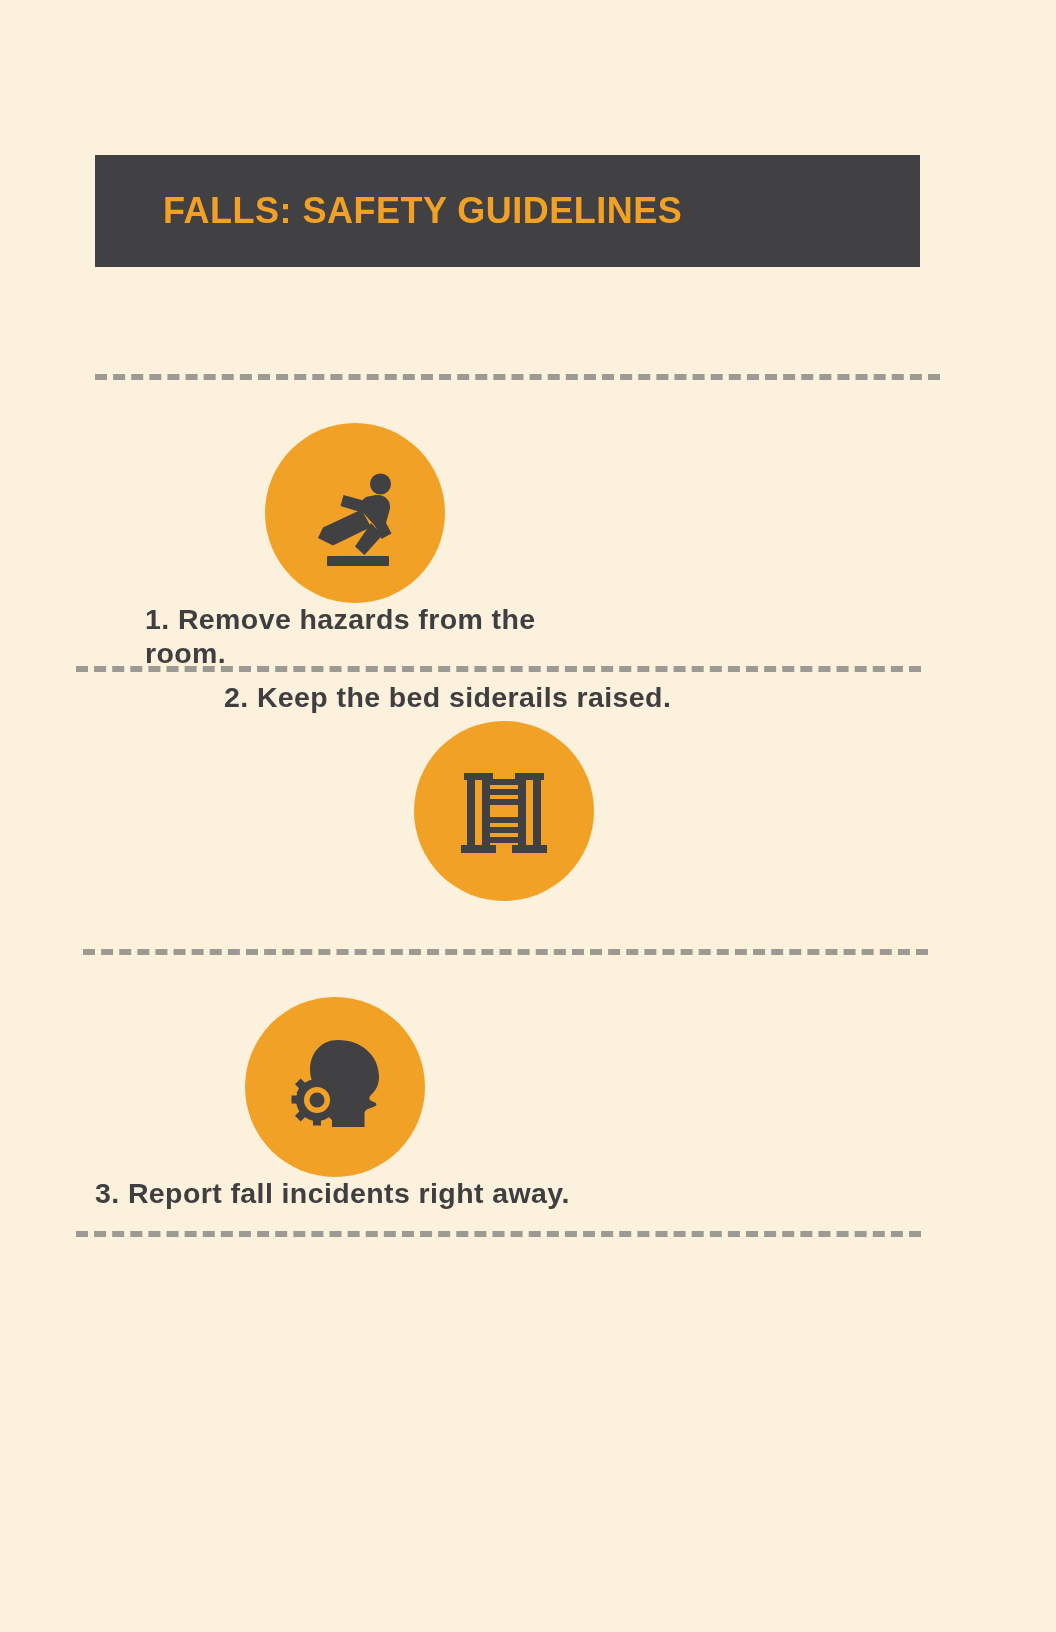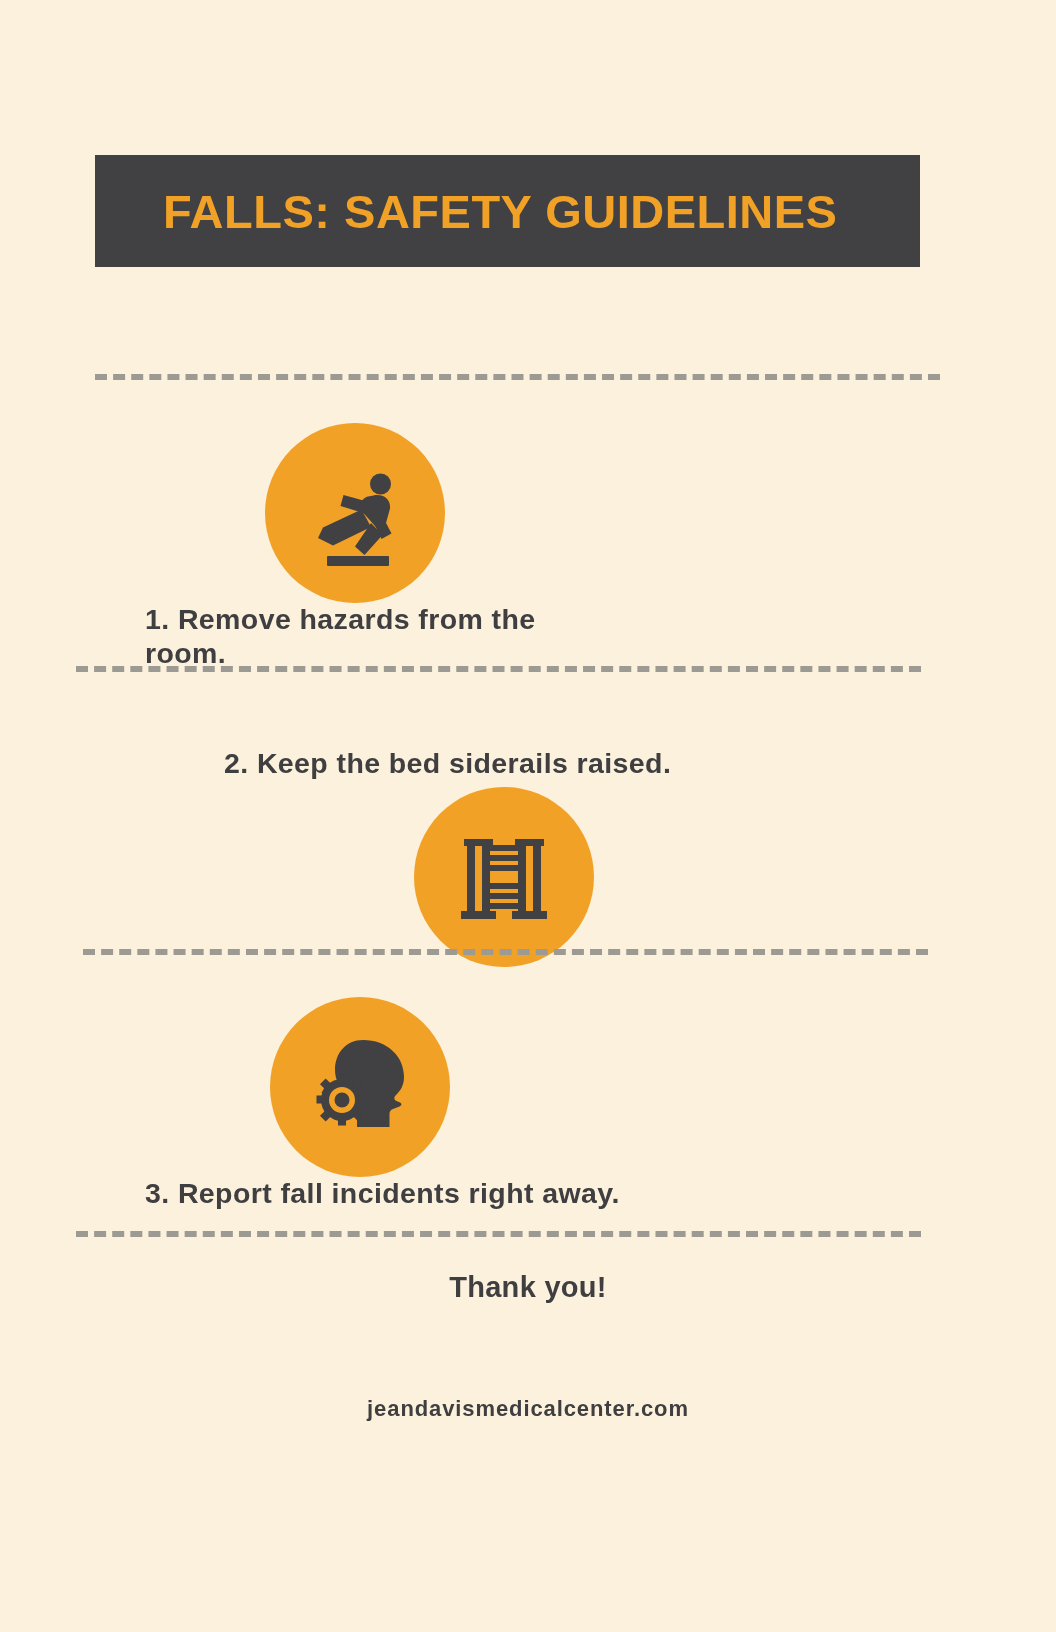--- a/index.html
+++ b/index.html
@@ -27,21 +27,21 @@
     left: 95px;
     top: 155px;
     width: 825px;
     height: 112px;
     background: #414042;
     display: flex;
     align-items: center;
   }
   .title-text {
     color: #F2A127;
-    font-size: 47px;
+    font-size: 36px;
     font-weight: 700;
     letter-spacing: 0.5px;
     margin-left: 68px;
     font-family: "Liberation Sans", sans-serif;
     white-space: nowrap;
   }
 
   
   .divider {
     position: absolute;
@@ -78,26 +78,26 @@
     font-weight: 700;
     line-height: 1.18;
     letter-spacing: 0.4px;
   }
 
   
   .row-1 { left: 95px; top: 423px; }
   .row-1 .step-text { margin-left: 50px; width: 470px; }
 
   
-  .row-2 { left: 88px; top: 747px; width: 832px; justify-content: space-between; gap: 6px; }
+  .row-2 { left: 88px; top: 681px; width: 832px; justify-content: space-between; gap: 6px; }
   .row-2 .step-text { width: 560px; }
 
   
   .row-3 { left: 95px; top: 997px; }
-  .row-3 .step-text { margin-left: 50px; width: 480px; }
+  .row-3 .step-text { width: 480px; }
 
   
   .footer-message {
     position: absolute;
     left: 0;
     top: 1270px;
     width: 1056px;
     text-align: center;
     color: #3F3F41;
     font-size: 29px;
@@ -224,18 +224,16 @@
           </g>
         </svg>
       </span>
     </div>
     <div class="step-text">3. Report fall incidents right away.</div>
   </div>
 
   <div class="divider d4"></div>
 
   <div class="footer-message">
-    <div>Thank you!</div>
-  </div>
-
-  <div class="footer-url">jeandavismedicalcenter.com</div>
+  </div>
+
 
 </div>
 
 </body></html>

